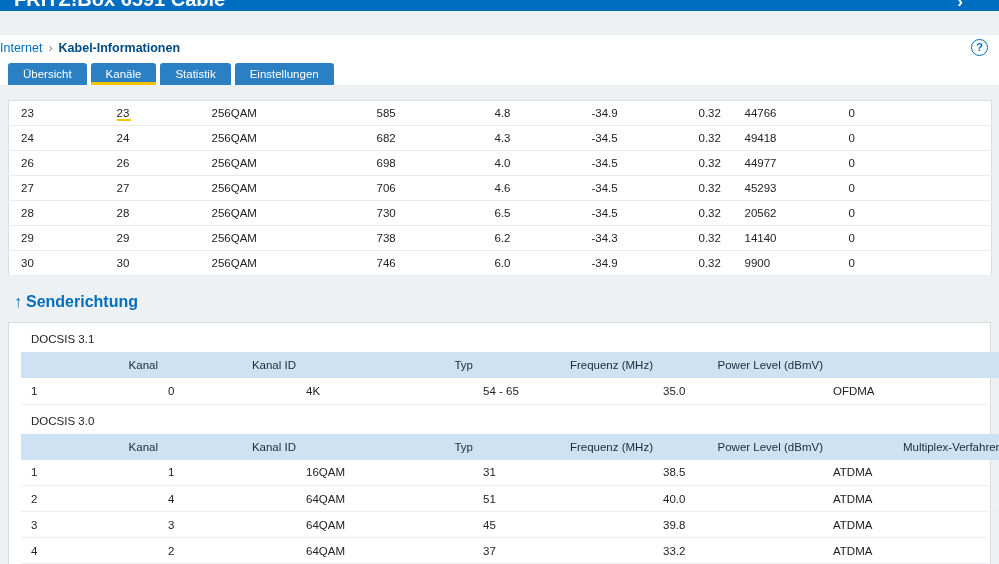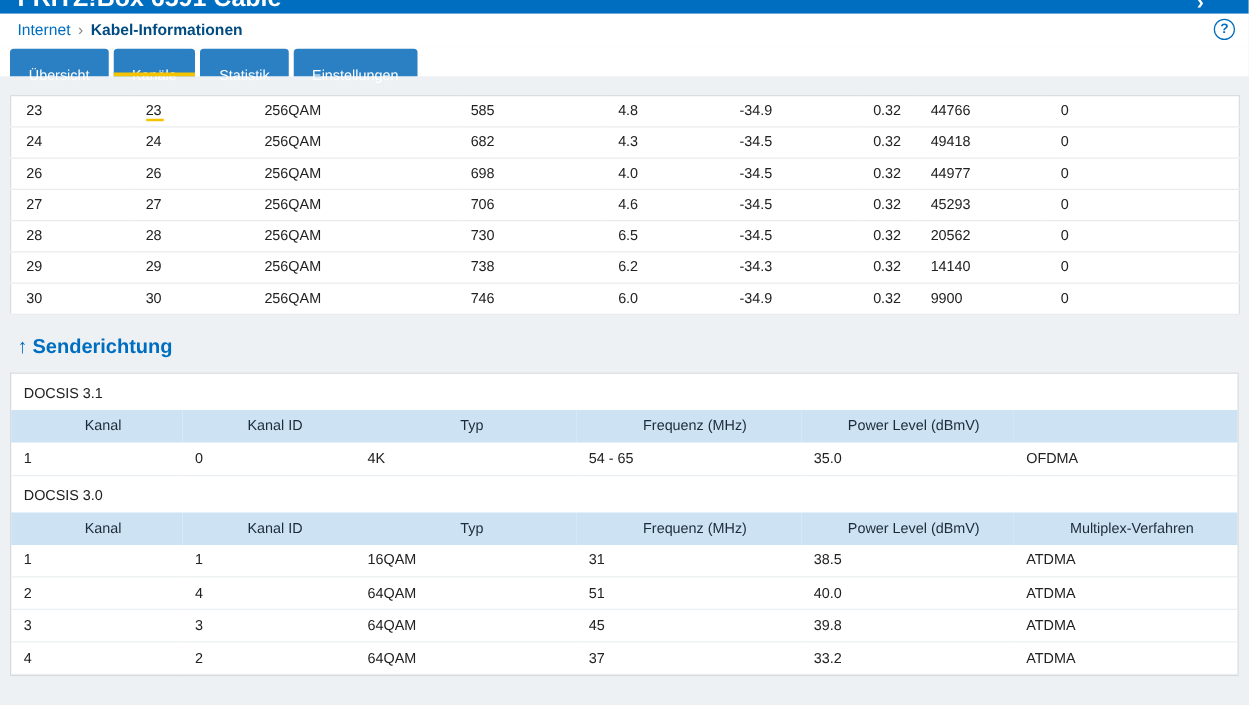--- a/index.html
+++ b/index.html
@@ -5,46 +5,46 @@
   * { margin:0; padding:0; box-sizing:border-box; }
   html,body { width:999px; height:564px; }
   body { font-family:"Liberation Sans","DejaVu Sans",sans-serif; background:#eef1f4; color:#222; overflow:hidden; }
 
   
   .topbar { height:11px; background:#006ec0; position:relative; overflow:hidden; }
   .topbar-title { position:absolute; left:14px; top:-12px; color:#fff; font-size:20px; font-weight:bold; white-space:nowrap; }
   .topbar-chevron { position:absolute; right:36px; top:-8px; color:#fff; font-size:17px; font-weight:bold; }
 
   
-  .crumbbar { height:26px; background:#fff; position:relative; padding-left:14px; line-height:26px; font-size:12.5px; }
+  .crumbbar { height:26px; background:#fff; position:relative; line-height:26px; font-size:12.5px;margin-top:24px; }
   .bc-link { color:#006ec0; cursor:pointer; }
   .bc-sep { color:#888; margin:0 6px; }
   .bc-current { color:#004b82; font-weight:bold; }
   .help-icon { position:absolute; top:4px; right:11px; width:17px; height:17px; border:1px solid #006ec0; border-radius:50%; color:#006ec0; font-size:11px; font-weight:bold; text-align:center; line-height:15px; cursor:pointer; }
 
   
   .tabs { height:24px; background:#fff; padding-left:8px; display:flex; align-items:flex-end; gap:4px; }
-  .tab { height:22px; line-height:22px; padding:11px 15px; background:#2a80c3; color:#fff; font-size:11.5px; border-radius:3px 3px 0 0; position:relative; cursor:pointer; white-space:nowrap; }
+  .tab { height:22px; line-height:22px; padding:0 15px; background:#2a80c3; color:#fff; font-size:11.5px; border-radius:3px 3px 0 0; position:relative; cursor:pointer; white-space:nowrap; }
   .tab.active::after { content:""; position:absolute; left:0; right:0; bottom:0; height:3px; background:#f5c300; }
 
   table { border-collapse:collapse; table-layout:fixed; }
 
   
   #ds { width:983px; margin:15px 8px; background:#fff; border:1px solid #dadee1; }
   #ds td { height:25px; padding-left:12px; font-size:11.5px; color:#222; border-bottom:1px solid #e9ecee; overflow:hidden; white-space:nowrap; }
   #ds tbody tr:first-child td:nth-child(2) { position:relative; }
   #ds tbody tr:first-child td:nth-child(2)::after { content:""; position:absolute; left:12px; top:18px; width:14px; height:2px; background:#f5c300; }
 
   
   .us-heading { margin:17px 0 0 14px; font-size:16px; font-weight:bold; color:#006ec0; }
   .arrow { margin-right:4px; }
-  .box { width:983px; margin:11px 8px 0; background:#fff; border:1px solid #d6dadd; }
+  .box { width:983px; margin:11px 8px 0; background:#fff; border:1px solid #d6dadd;padding-left:12px; }
   .group-title { padding:10px 0 7px 10px; font-size:11.5px; color:#222; }
   .us { width:100%; }
-  .us th { height:26px; background:#cde2f2; text-align:center; font-weight:normal; padding-left:10px; font-size:11.5px; color:#1b2b3a; white-space:nowrap; }
+  .us th { height:26px; background:#cde2f2; text-align:right; font-weight:normal; padding-left:10px; font-size:11.5px; color:#1b2b3a; white-space:nowrap; }
   .us td { height:26px; padding-left:10px; font-size:11.5px; color:#222; border-bottom:1px solid #eceff1; white-space:nowrap; }
 </style>
 </head>
 <body>
 
 <div class="topbar">
   <div class="topbar-title">FRITZ!Box 6591 Cable</div>
   <div class="topbar-chevron">›</div>
 </div>
 

